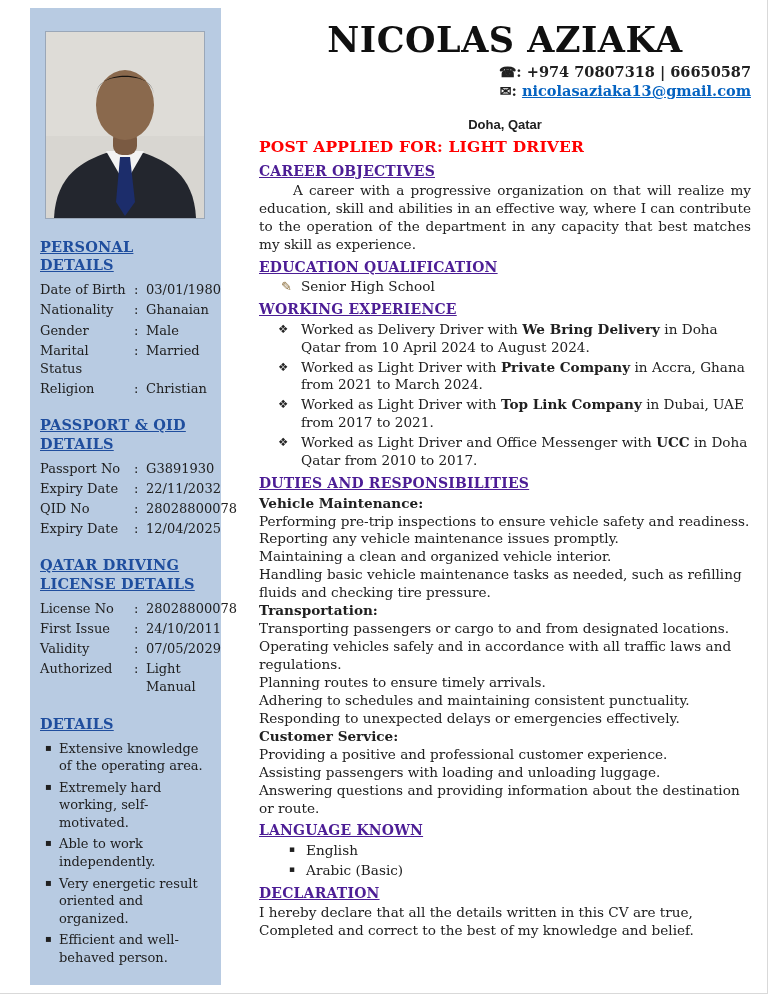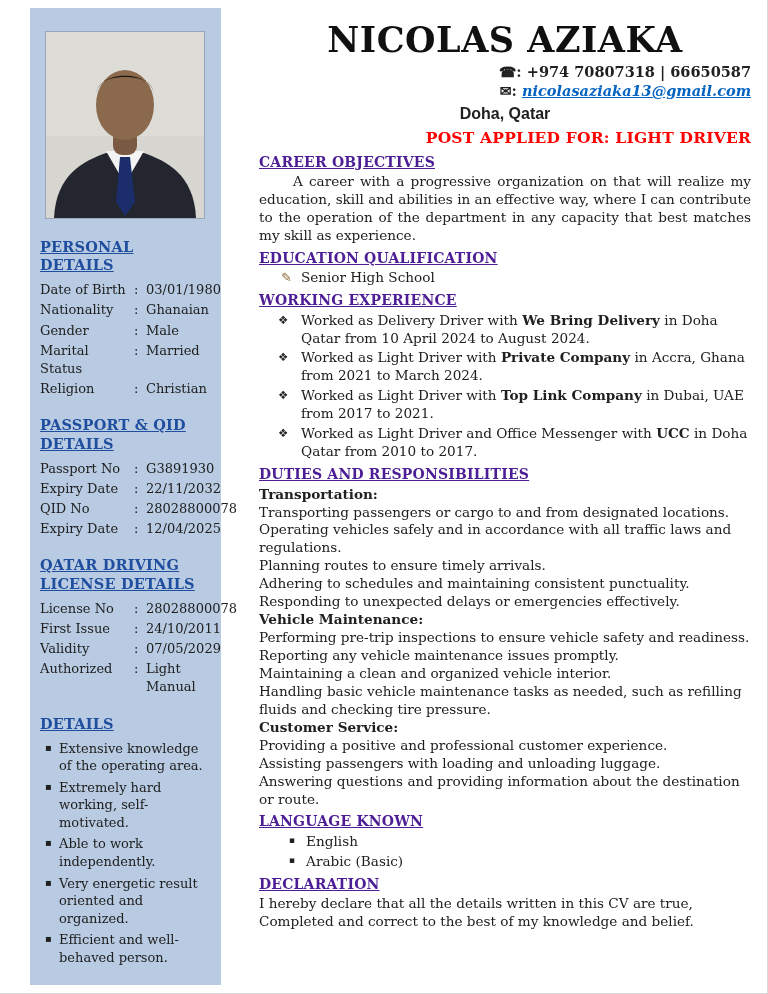--- a/index.html
+++ b/index.html
@@ -32,23 +32,23 @@
   .val { flex:1; }
   .skill { display:flex; font-size:13px; line-height:1.35; margin-bottom:4px; }
   .sq { width:14px; margin-left:5px; font-size:10px; padding-top:1px; flex:0 0 auto; }
   .skill-text { flex:1; }
 
   
   .main { position:absolute; left:259px; top:20px; width:492px; font-size:13.6px; line-height:1.32; }
   h1 { text-align:center; font-size:35px; letter-spacing:.5px; color:#101010; line-height:1.15; margin-bottom:3px; }
   .contact { text-align:right; font-weight:bold; font-size:14.5px; line-height:1.3; }
   .c-icon { font-size:14px; }
-  .email { color:#0563c1; text-decoration:underline; font-weight:bold;font-style:italic; }
-  .loc { text-align:center; font-weight:bold; font-size:16px; font-family:"Liberation Sans",sans-serif; margin-top:2px; }
-  .post { text-align:right; color:#ff0000; font-weight:bold; font-size:15.5px; margin:4px 0 3px; letter-spacing:.2px; }
+  .email { color:#0563c1; text-decoration:underline; font-weight:bold; }
+  .loc { text-align:center; font-weight:bold; font-size:13px; font-family:"Liberation Sans",sans-serif; margin-top:15px; }
+  .post { text-align:left; color:#ff0000; font-weight:bold; font-size:15.5px; margin:4px 0 3px; letter-spacing:.2px; }
   h3 { color:#4c1d95; font-size:14px; font-weight:bold; text-decoration:underline; letter-spacing:.2px; margin:4px 0 2px; }
   .objective { text-align:justify; text-indent:34px; margin-bottom:1px; }
   .edu-item { display:flex; padding-left:22px; gap:9px; }
   .edu-bullet { color:#8a6d3b; font-size:13px; }
   .exp-item { position:relative; padding-left:42px; margin-bottom:2px; }
   .diamond { position:absolute; left:19px; top:1px; font-size:11.5px; color:#262626; }
   .exp-text b { font-weight:bold;margin-top:30px; }
   .duty-head { font-weight:bold; }
   .duty-line {}
   .lang-item { display:flex; padding-left:30px; gap:11px; margin-bottom:2px; }
@@ -221,37 +221,37 @@
       <div class="exp-item">
         <span class="diamond">❖</span>
         <span class="exp-text"><span>Worked as Light Driver and Office Messenger with </span><b>UCC</b><span> in Doha Qatar from 2010 to 2017.</span></span>
       </div>
     </section>
 
     <section>
       <h3>DUTIES AND RESPONSIBILITIES</h3>
 
       <div class="duty-group">
+        <div class="duty-head">Vehicle Maintenance:</div>
+        <p class="duty-line">Performing pre-trip inspections to ensure vehicle safety and readiness.</p>
+        <p class="duty-line">Reporting any vehicle maintenance issues promptly.</p>
+        <p class="duty-line">Maintaining a clean and organized vehicle interior.</p>
+        <p class="duty-line">Handling basic vehicle maintenance tasks as needed, such as refilling fluids and checking tire pressure.</p>
+      </div>
+
+      <div class="duty-group">
         <div class="duty-head">Transportation:</div>
         <p class="duty-line">Transporting passengers or cargo to and from designated locations.</p>
         <p class="duty-line">Operating vehicles safely and in accordance with all traffic laws and regulations.</p>
         <p class="duty-line">Planning routes to ensure timely arrivals.</p>
         <p class="duty-line">Adhering to schedules and maintaining consistent punctuality.</p>
         <p class="duty-line">Responding to unexpected delays or emergencies effectively.</p>
       </div>
 
       <div class="duty-group">
-        <div class="duty-head">Vehicle Maintenance:</div>
-        <p class="duty-line">Performing pre-trip inspections to ensure vehicle safety and readiness.</p>
-        <p class="duty-line">Reporting any vehicle maintenance issues promptly.</p>
-        <p class="duty-line">Maintaining a clean and organized vehicle interior.</p>
-        <p class="duty-line">Handling basic vehicle maintenance tasks as needed, such as refilling fluids and checking tire pressure.</p>
-      </div>
-
-      <div class="duty-group">
         <div class="duty-head">Customer Service:</div>
         <p class="duty-line">Providing a positive and professional customer experience.</p>
         <p class="duty-line">Assisting passengers with loading and unloading luggage.</p>
         <p class="duty-line">Answering questions and providing information about the destination or route.</p>
       </div>
     </section>
 
     <section>
       <h3>LANGUAGE KNOWN</h3>
       <div class="lang-item">

